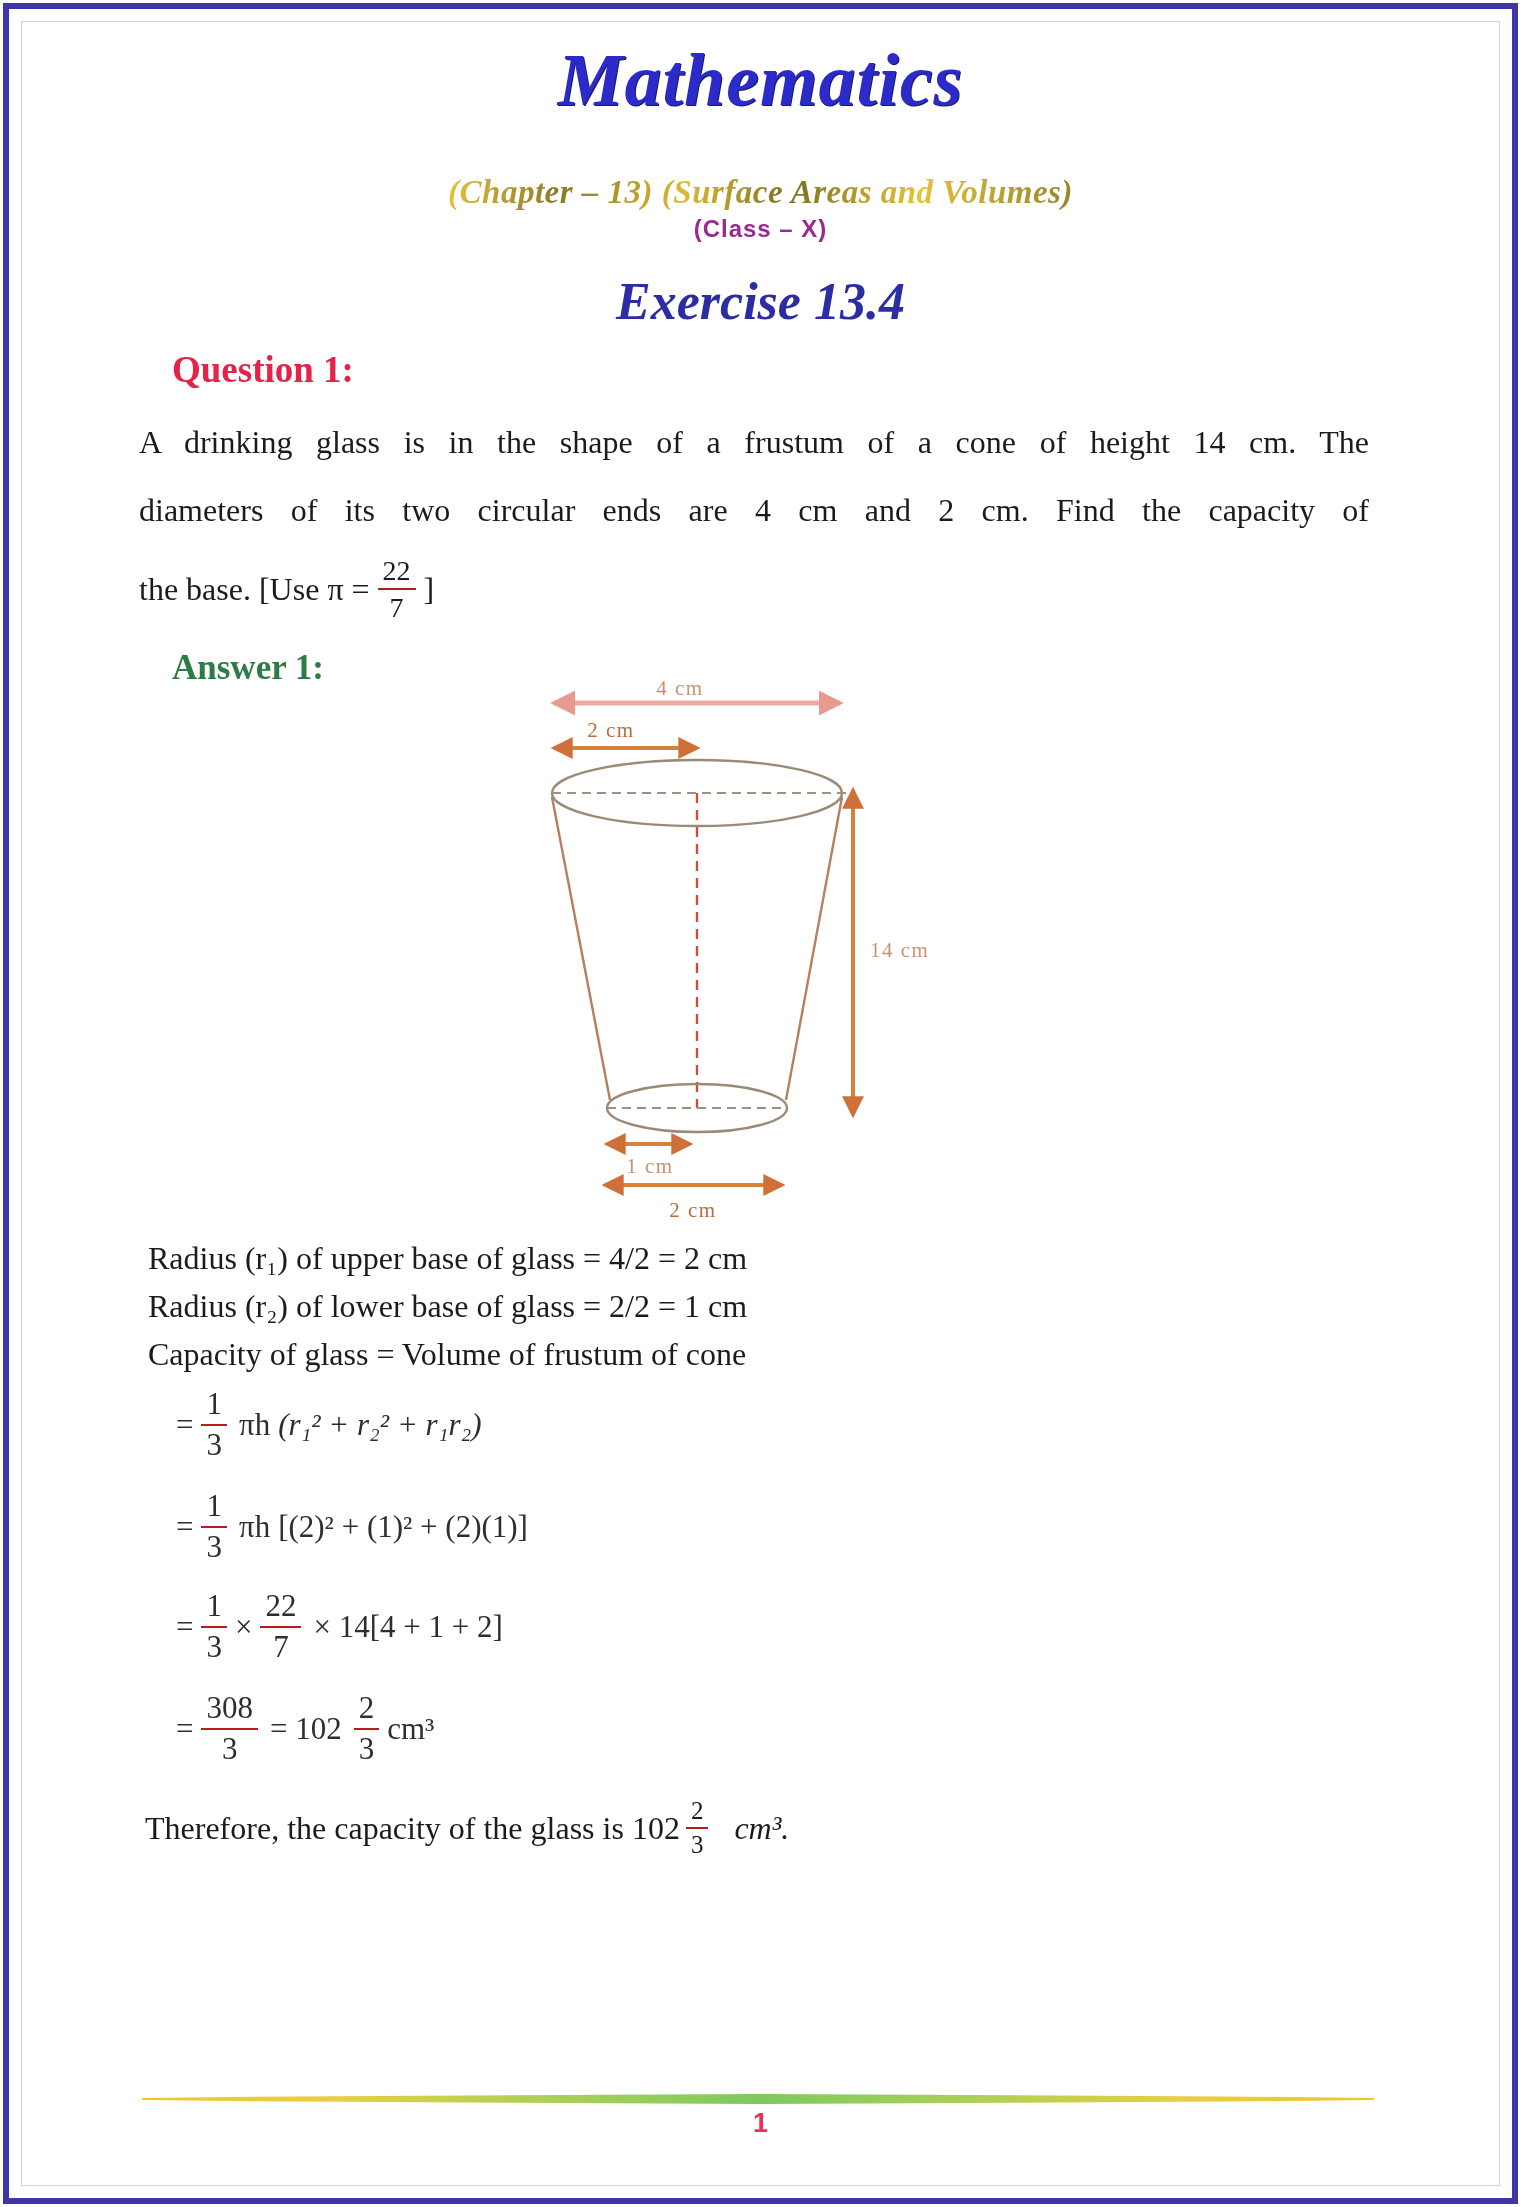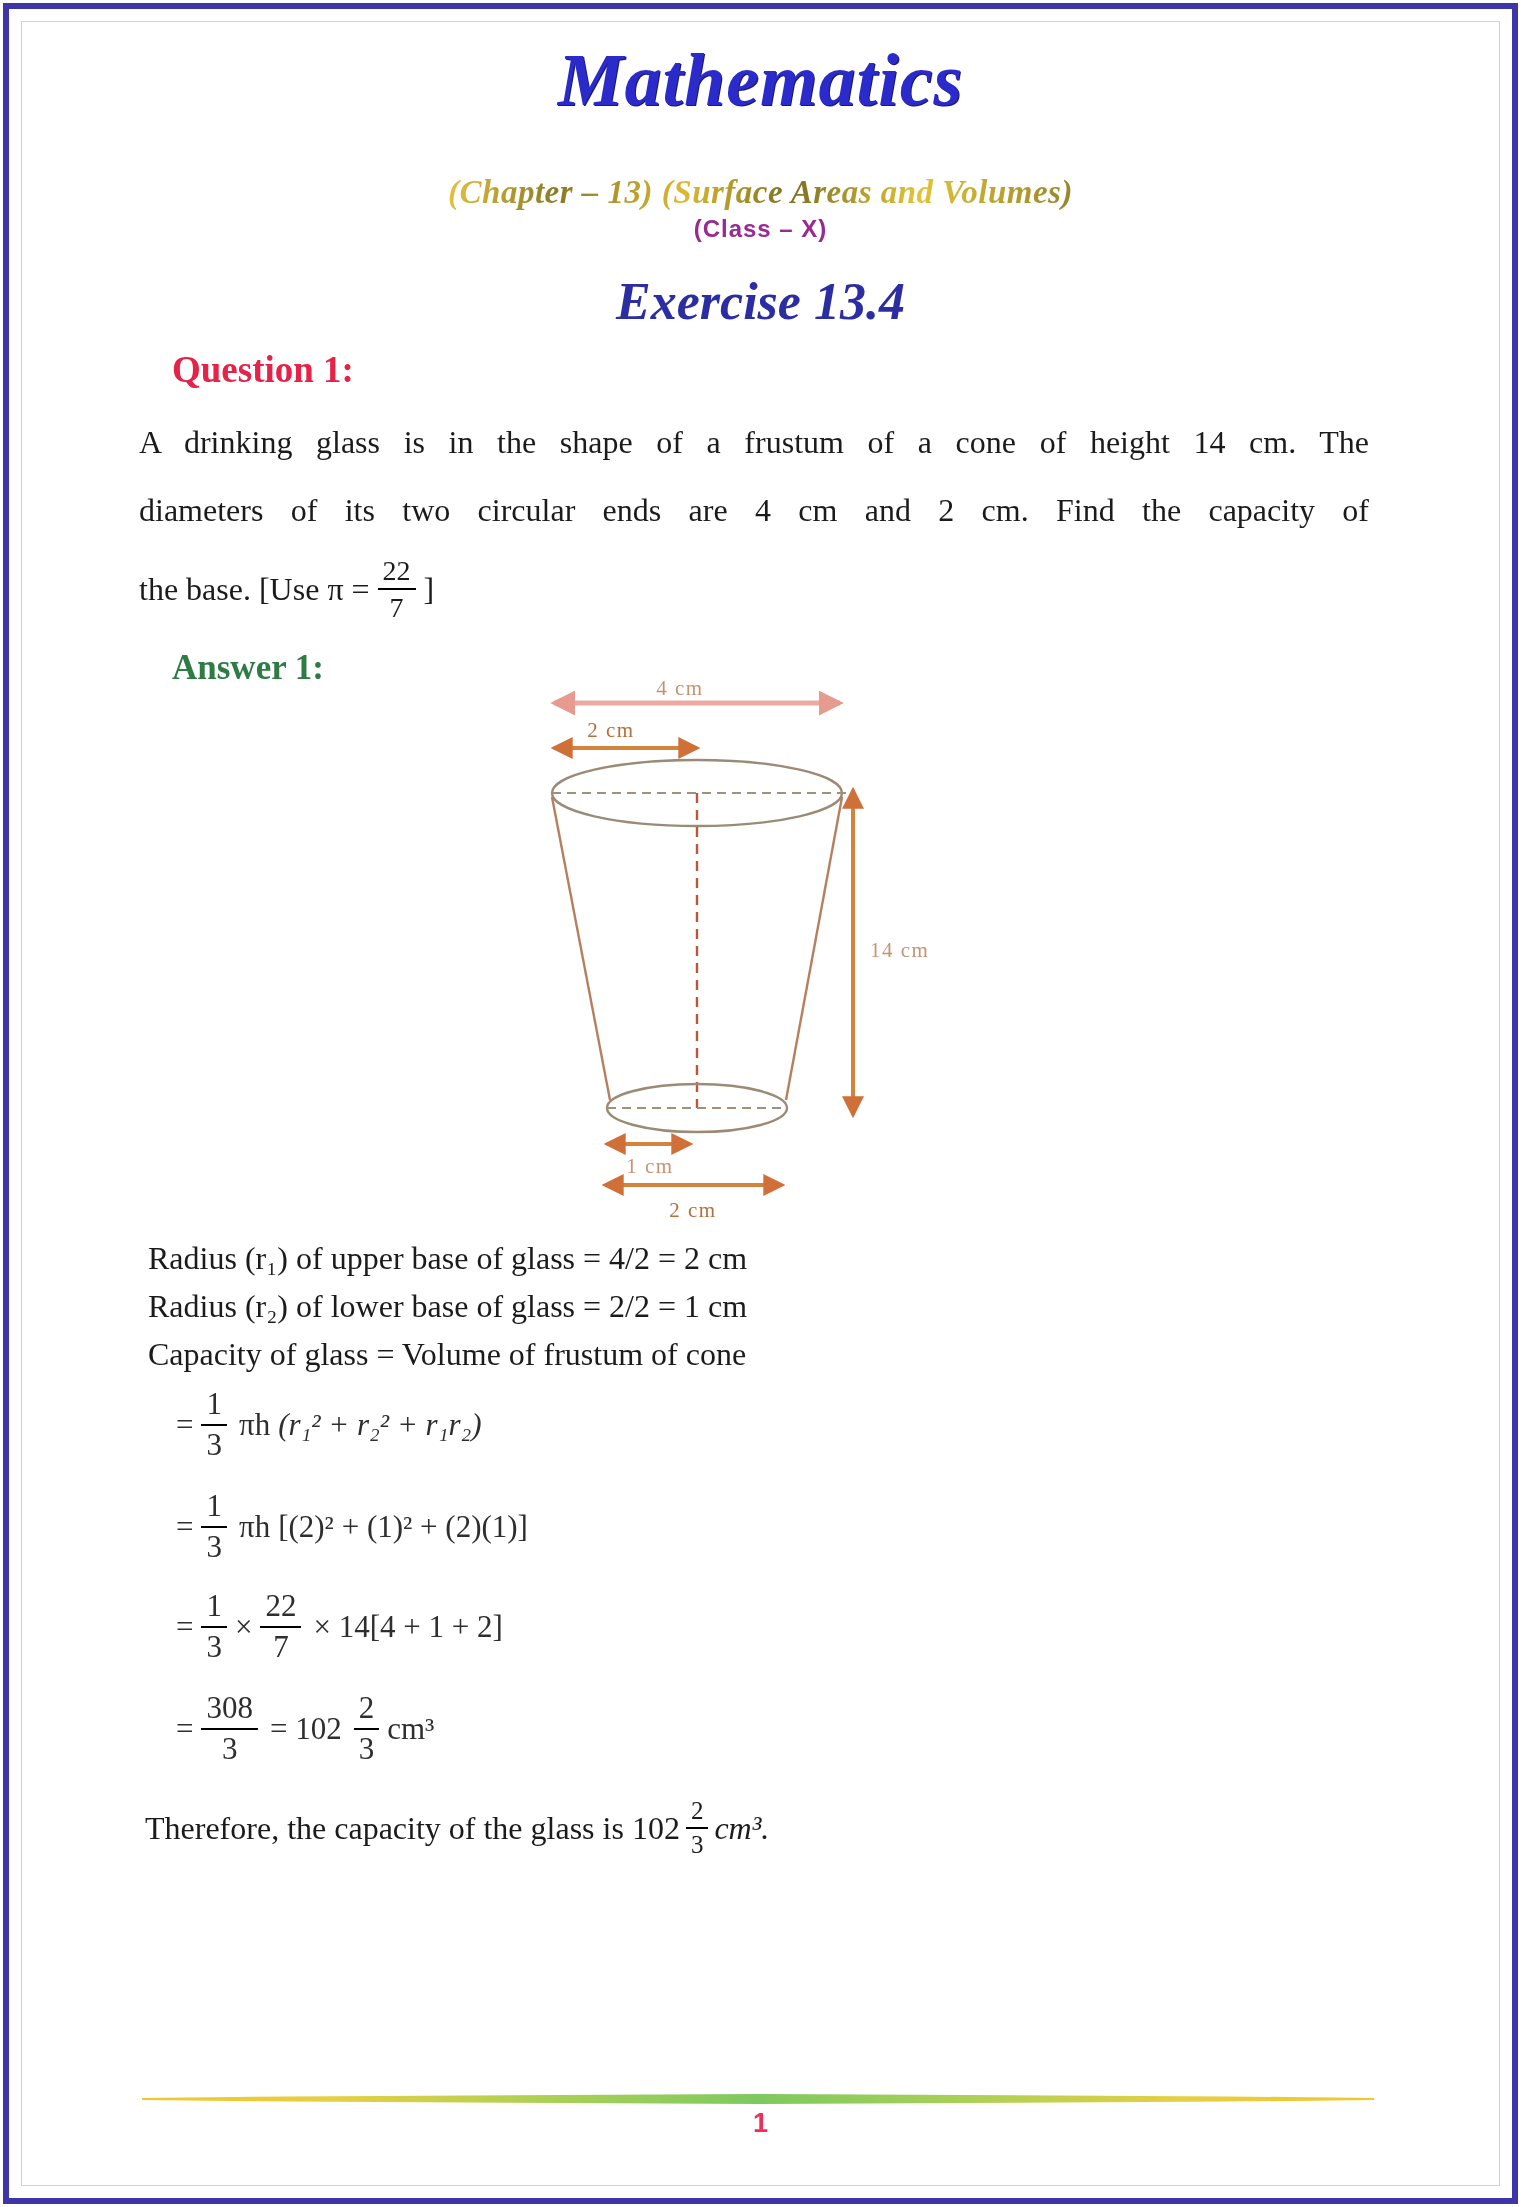--- a/index.html
+++ b/index.html
@@ -63,29 +63,29 @@
   .s-line0{top:1240px;}
   .s-line1{top:1288px;}
   .s-line2{top:1336px;}
 
   .eq{left:176px;display:flex;align-items:center;font-size:31px;color:#2e2e2e;}
   .eq1{top:1388px;}
   .eq2{top:1490px;}
   .eq3{top:1590px;}
   .eq4{top:1692px;}
   .frac{display:inline-flex;flex-direction:column;align-items:center;line-height:1.05;margin:0 8px;}
-  .frac .fn{padding:0 5px 3px;border-bottom:2px solid #000000;}
+  .frac .fn{padding:0 5px 3px;border-bottom:2px solid #b91c1c;}
   .frac .fd{padding-top:3px;}
   .eq .gap{margin:0 4px;}
   .italic{font-style:italic;}
   .conclusion{
     top:1798px;left:145px;display:flex;align-items:center;font-size:32px;
   }
   .conclusion .frac{font-size:25px;margin:0 6px;}
-  .conclusion .unit{font-style:italic;margin-left:0;}
+  .conclusion .unit{font-style:italic;margin-left:20px;}
 
   .divider{
     top:2094px;left:142px;width:1232px;height:10px;
     background:linear-gradient(90deg,#f2c62b 0%,#e5cf43 16%,#abd055 33%,#7dc95f 50%,#abd055 67%,#e5cf43 84%,#f2c62b 100%);
     clip-path:polygon(0% 40%,12% 24%,50% 0%,88% 24%,100% 40%,100% 60%,88% 76%,50% 100%,12% 76%,0% 60%);
   }
   .page-num{
     top:2108px;font-size:27px;font-weight:bold;
     font-family:"Liberation Sans","DejaVu Sans",sans-serif;
     color:var(--page_number_red,#ee2f5a);

